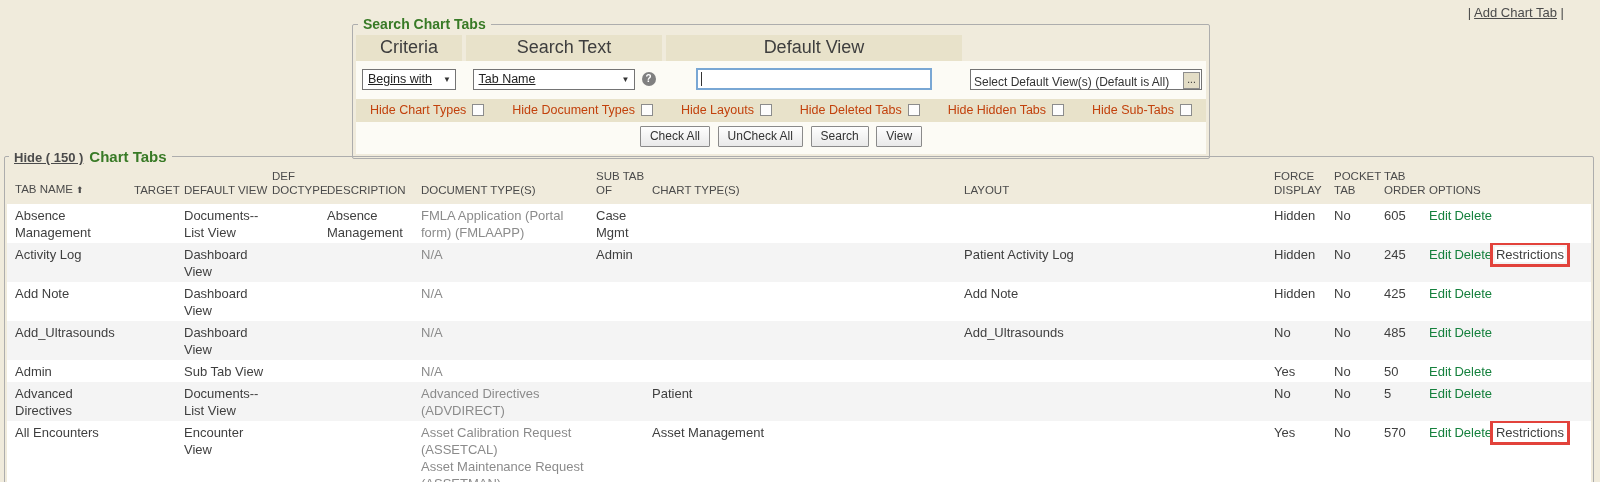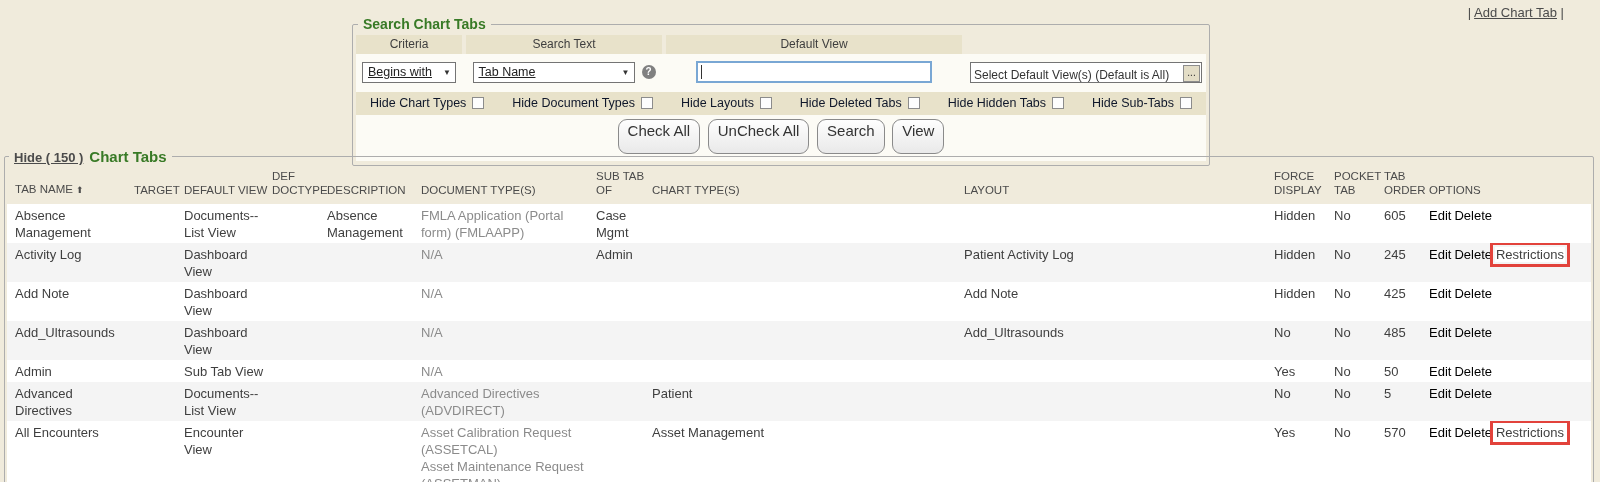--- a/index.html
+++ b/index.html
@@ -31,21 +31,21 @@
   }
 
   
   .search-fs {
     position:absolute; left:352px; top:16px; width:858px;
     padding:2px 3px 4px 3px;
   }
   .sc-row { display:grid; grid-template-columns:106px 196px 296px 1fr; gap:4px; }
   .sc-head { margin-top:1px; }
   .sc-head .hcell {
-    background:#E8E2CA; text-align:center; font-size:12px; color:#3E3E3E;
+    background:#E8E2CA; text-align:center; font-size:18px; color:#3E3E3E;
     padding:2px 0 3px 0;
   }
   .sc-controls {
     background:#FCFBF5; padding:7px 0 9px 0; align-items:center;
   }
   .ctl-cell { display:flex; align-items:center; justify-content:center; }
   .sel {
     border:1px solid #747474; background:#FFF; height:21px; line-height:19px;
     padding:0 17px 0 5px; position:relative; font-size:12.5px; color:#222;
     white-space:nowrap; cursor:default;text-decoration:underline;
@@ -70,32 +70,32 @@
   }
   .dv-box .dv-text { flex:1; padding:0 3px; white-space:nowrap; overflow:hidden; }
   .dv-dots {
     width:17px; height:17px; margin-right:1px; flex:none;
     background:#E3DDC6; border:1px solid #8D8D8D; font-size:10px;
     line-height:14px; text-align:center; color:#333; cursor:pointer;
   }
   .cb-band {
     background:#E8E2CA; margin-top:0px; padding:4px 14px 5px 14px;
     display:flex; justify-content:space-between; align-items:center;
-    font-size:12.5px; color:#0f172a;
+    font-size:12.5px; color:#c2410c;
   }
   .cb-item { white-space:nowrap; }
   .cbx {
     display:inline-block; width:12px; height:12px; border:1px solid #8C8C8C;
     background:#FDFDFD; vertical-align:-2px; margin-left:6px; cursor:pointer;
   }
   .btn-band { background:#FCFBF5; text-align:center; padding:4px 0 7px 0; }
   .btn {
-    display:inline-block; border:1px solid #8A8A8A; border-radius:9px;
-    background:linear-gradient(#FEFEFE,#E9E9E9); padding:2px 9px 14px 9px;
-    font-size:15px; color:#333; margin:0 2px; cursor:pointer;
+    display:inline-block; border:1px solid #8A8A8A; border-radius:1px;
+    background:linear-gradient(#FEFEFE,#E9E9E9); padding:2px 9px 3px 9px;
+    font-size:12px; color:#333; margin:0 2px; cursor:pointer;
   }
 
   
   .tabs-fs {
     position:absolute; left:4px; top:148px; width:1590px; height:370px;
     padding:2px 2px 0 2px;
   }
   .tabs-fs legend .hide-link {
     color:#4B4B4B; font-size:13px; font-weight:bold; text-decoration:underline; margin-right:6px;
   }
@@ -111,21 +111,21 @@
   table.ct th .u { cursor:pointer;margin-top:25px; }
   table.ct th:first-child, table.ct td:first-child { padding-left:8px; }
   table.ct td {
     vertical-align:top; padding:3px 6px 2px 2px; line-height:17px; font-size:13px;
     overflow:hidden;
   }
   tr.r-alt { background:#F4F4F4;margin-left:24px; }
   tr.r-norm { background:#FFFFFF; }
   td.doc { color:#8B8B8B; white-space:pre-line; }
   .sort-ic { font-size:9px; margin-left:3px; text-decoration:none; display:inline-block; }
-  .opt a, .opt span.optlink { color:#000000; text-decoration:none; cursor:pointer; margin-right:3px; }
+  .opt a, .opt span.optlink { color:#15803d; text-decoration:none; cursor:pointer; margin-right:3px; }
   .restr {
     position:relative; background:#FFF; outline:3px solid #E2423B; outline-offset:2px;
     padding:0 1px; white-space:nowrap;
   }
 </style>
 </head>
 <body>
 
 <div class="top-bar">
   <span class="pipe">|</span>

